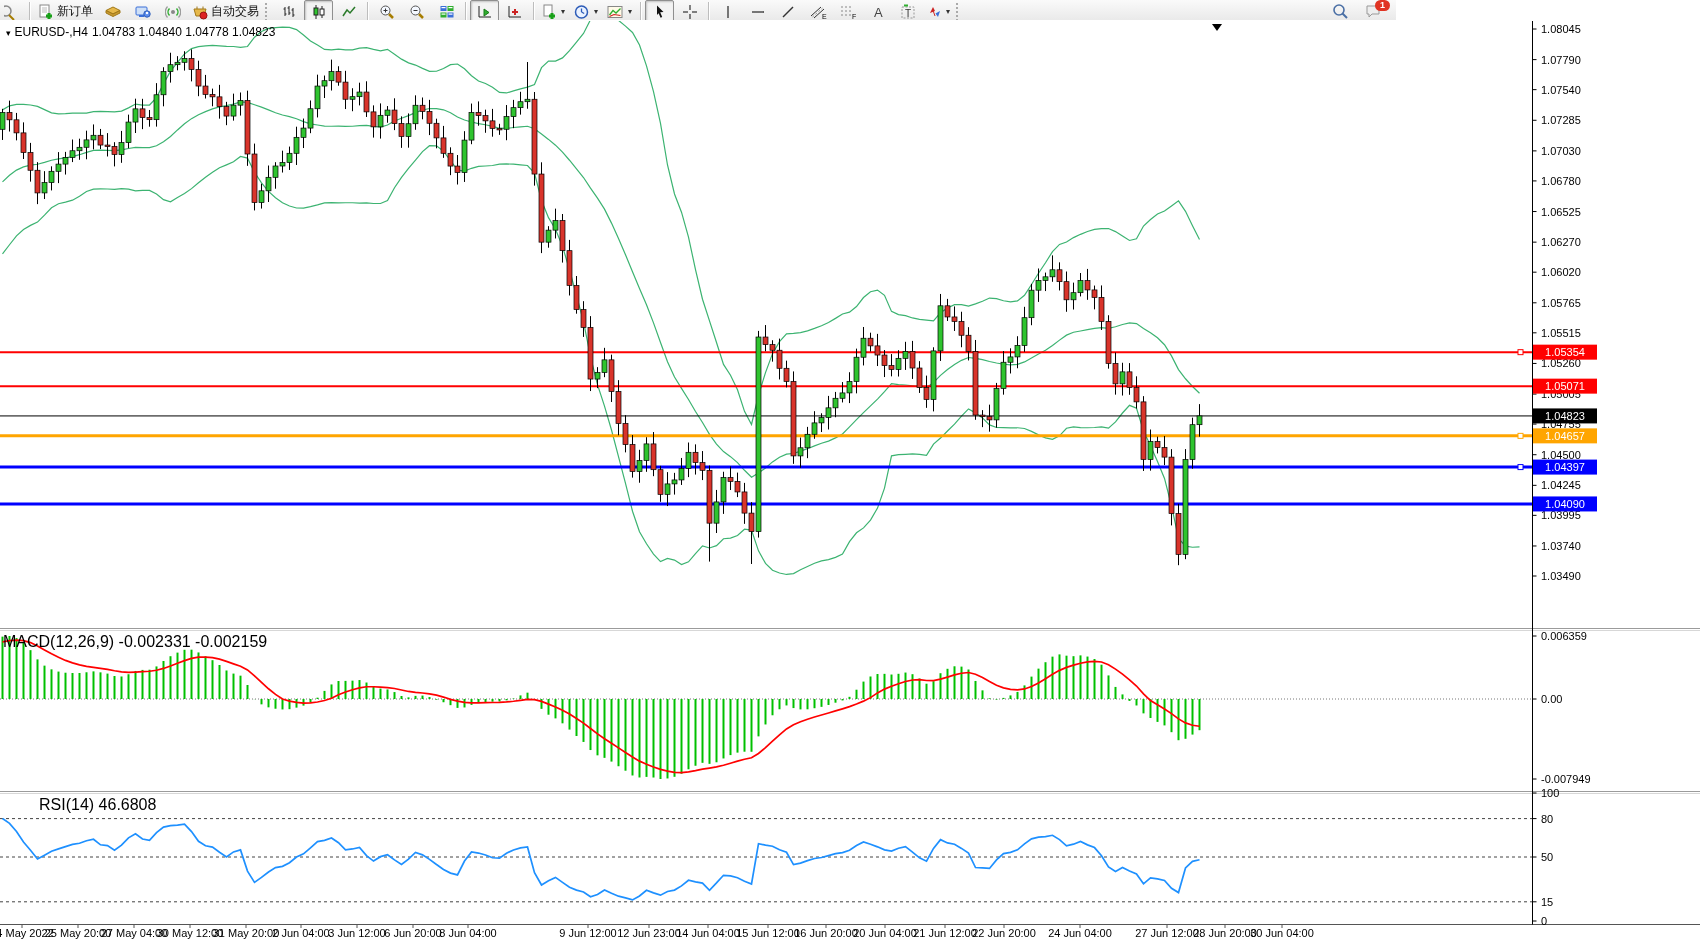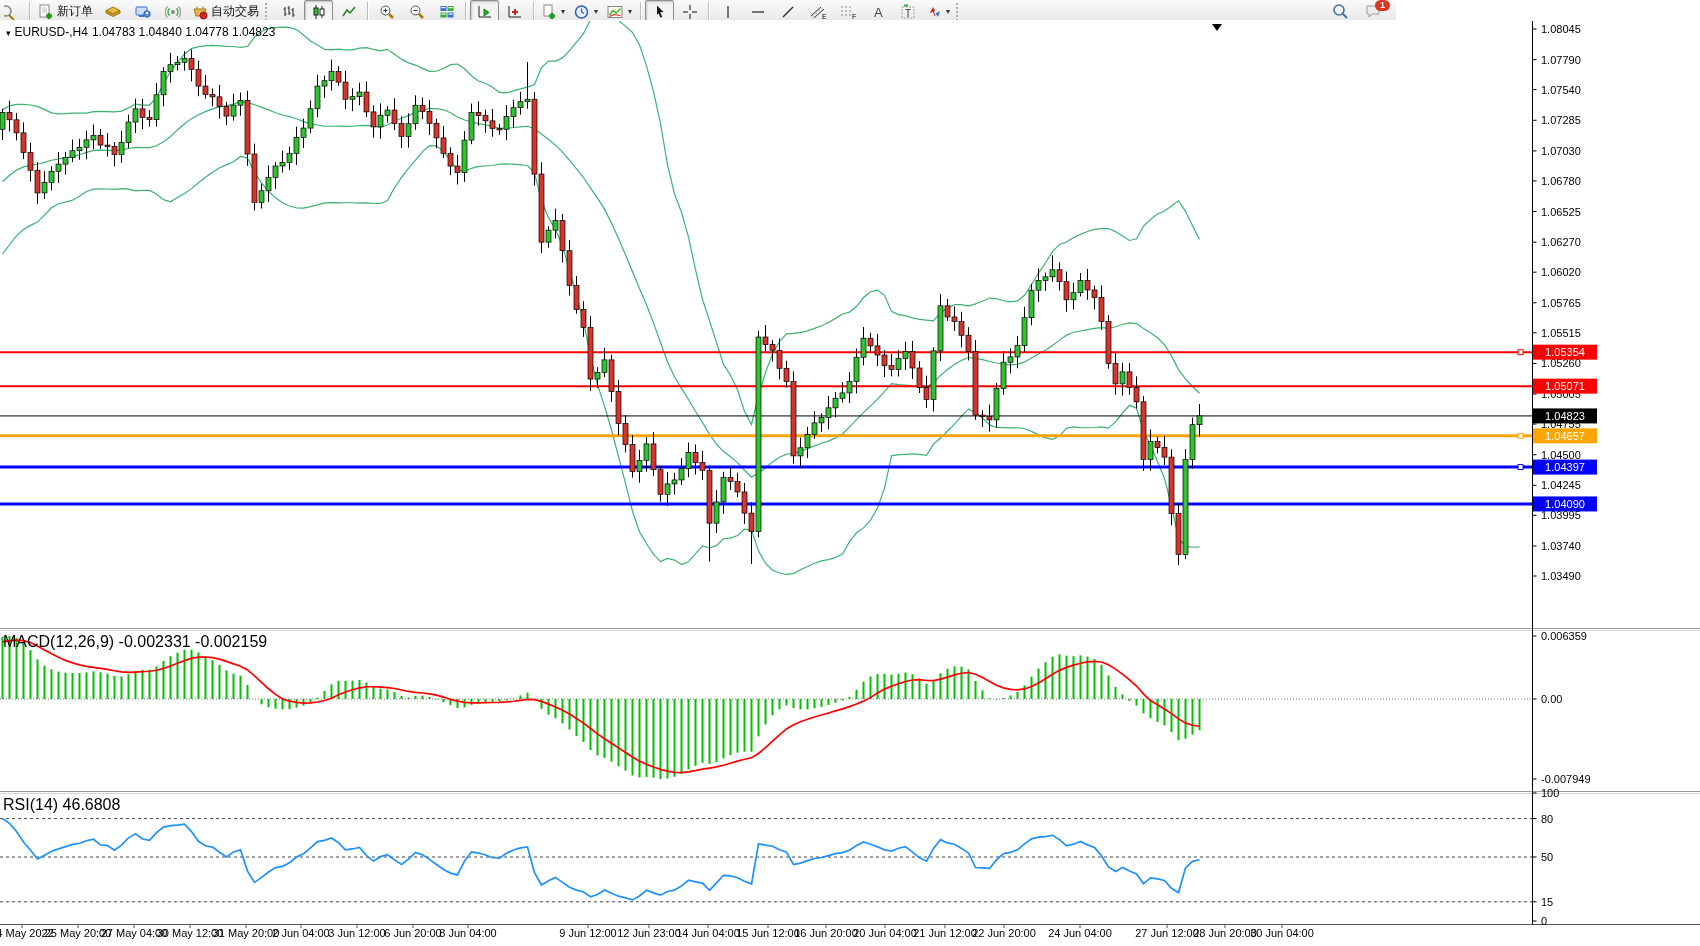--- a/index.html
+++ b/index.html
@@ -268,21 +268,21 @@
 </div>
 
 <div id="chartwrap">
   <div class="ctitle">
     <span style="font-size:9px;">▾</span><span>EURUSD-,H4</span><span>1.04783 1.04840 1.04778 1.04823</span>
   </div>
   <div class="ind-label" style="top:613px;">
     <span>MACD(12,26,9)</span>
     <span>-0.002331 -0.002159</span>
   </div>
-  <div class="ind-label" style="top:776px;">
+  <div class="ind-label" style="top:776px;margin-left:36px;">
     <span>RSI(14)</span>
     <span>46.6808</span>
   </div>
   <svg id="plot" width="1700" height="922">
       <defs>
         <clipPath id="mainclip">
           <rect x="0" y="1" width="1532" height="606"></rect>
         </clipPath>
       </defs>
       <rect x="0" y="0" width="1700" height="922" fill="#fff"></rect>

